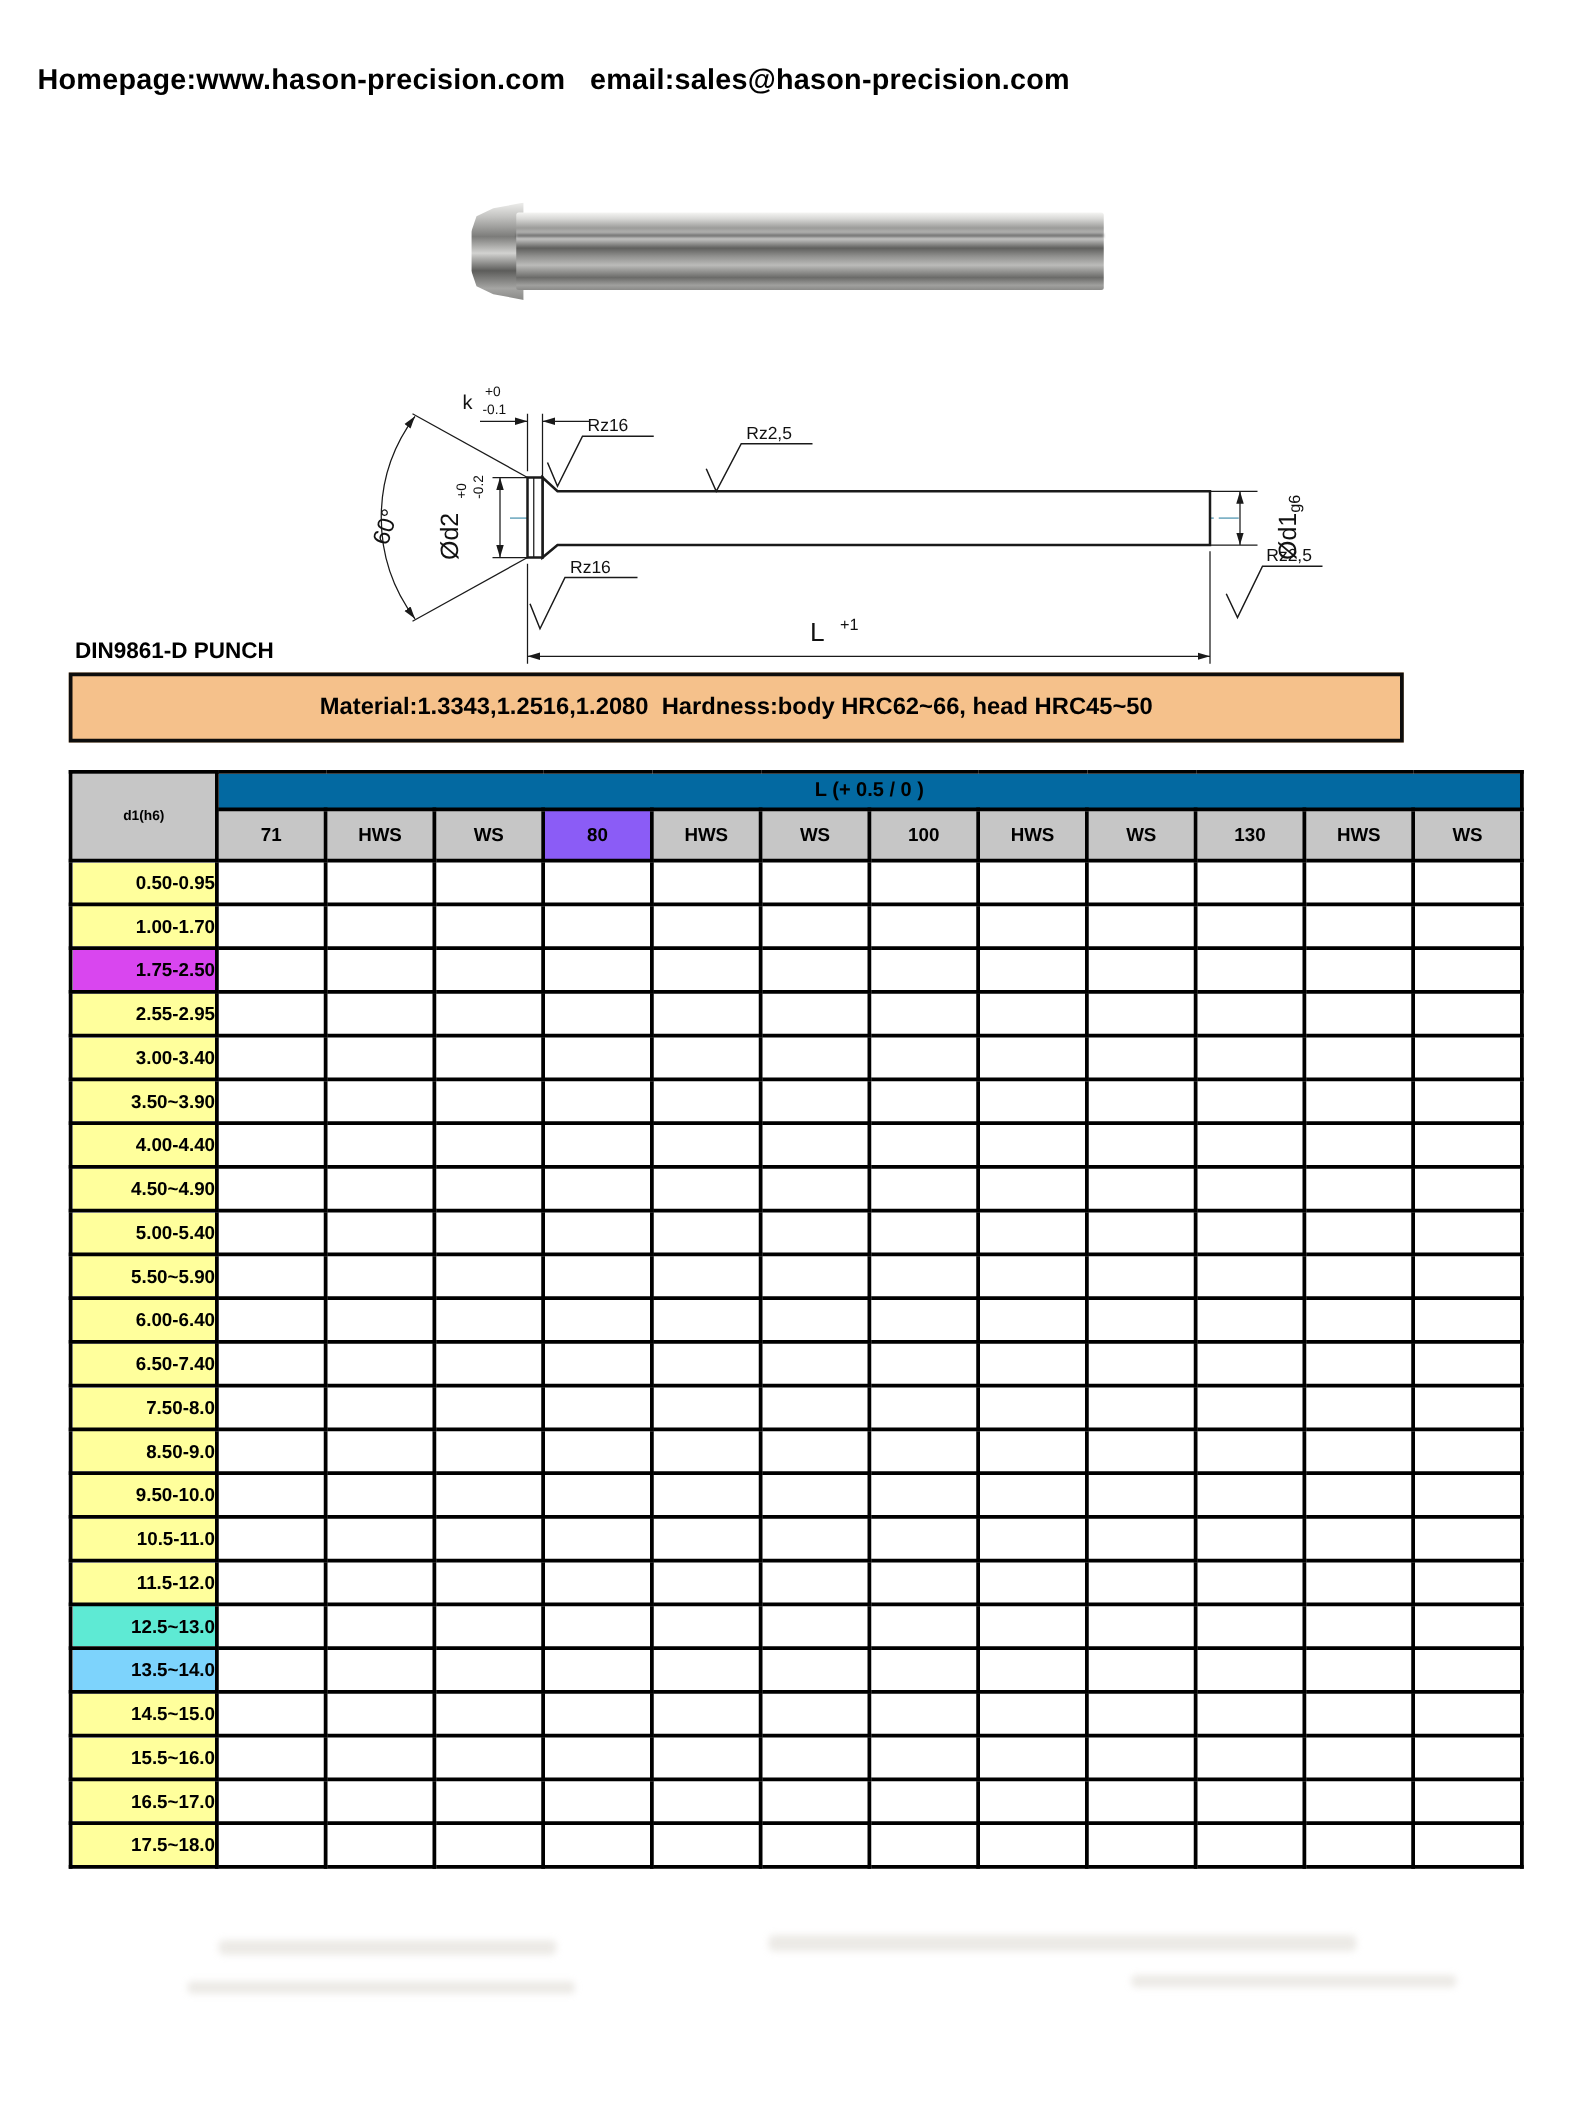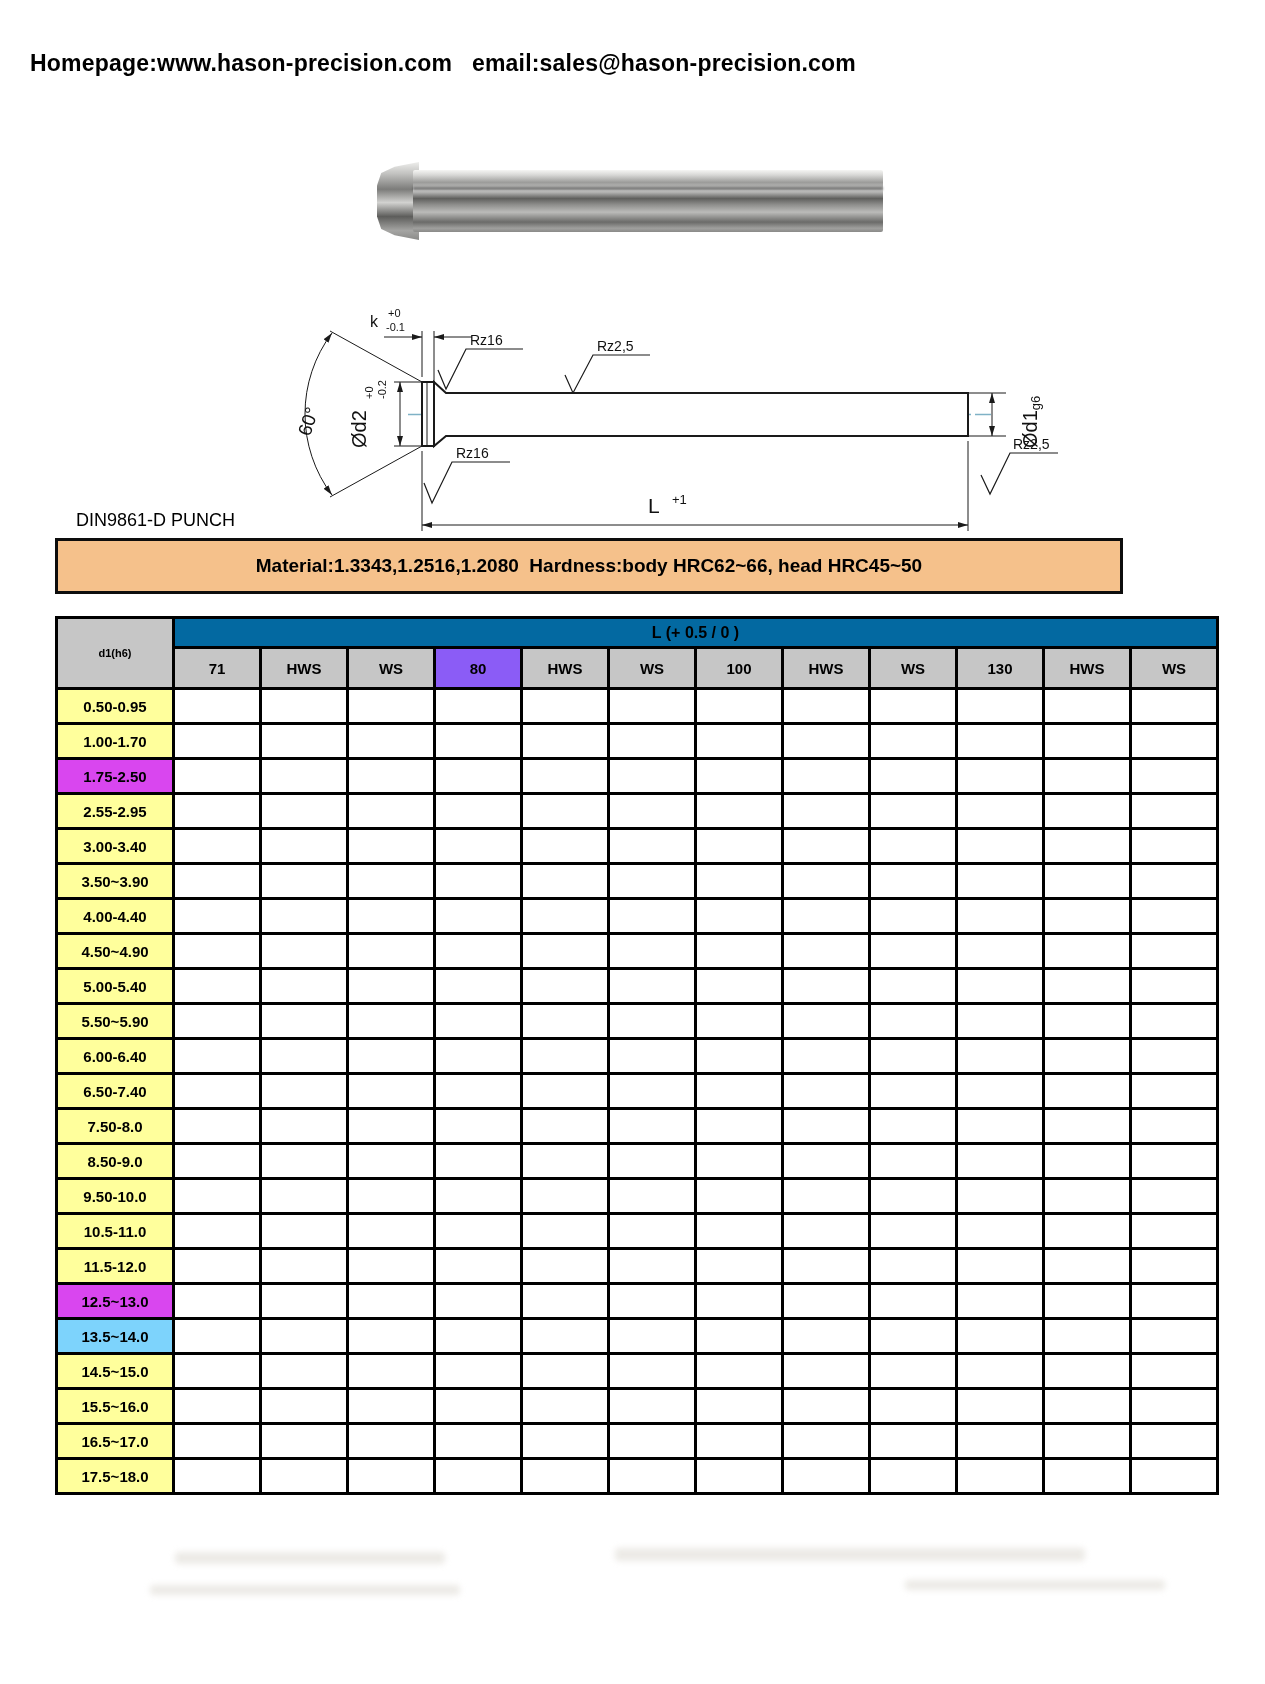--- a/index.html
+++ b/index.html
@@ -24,40 +24,40 @@
   }
   .punch-head{
     position:absolute;left:22px;top:16px;width:42px;height:78px;
     clip-path:polygon(0% 30%,10% 14%,42% 6%,100% 0%,100% 100%,42% 94%,10% 86%,0% 70%);
     background:linear-gradient(180deg,#eeeeec 0%,#c2c2c0 15%,#7c7c7a 35%,#d2d2d0 52%,
       #5d5d5b 70%,#a5a5a3 88%,#8a8a88 100%);
   }
   
   .drawing{position:absolute;left:280px;top:285px;width:780px;height:250px;}
   .drawing text{fill:#111;font-family:"Liberation Sans",sans-serif;}
-  .din-title{position:absolute;left:60px;top:510px;font-size:18px;font-weight:normal;margin-left:16px;}
+  .din-title{position:absolute;left:60px;top:510px;font-size:18px;font-weight:bold;}
   .material-banner{
     position:absolute;left:55px;top:538px;width:1062px;height:50px;
     border:3px solid #0d0d0d;display:flex;align-items:center;justify-content:center;
     font-size:19px;font-weight:bold;white-space:pre;
   }
   
   .spec-table{
     position:absolute;left:55px;top:616px;border-collapse:collapse;table-layout:fixed;
   }
   .spec-table th,.spec-table td{
     border:3px solid #000;text-align:center;vertical-align:middle;
     font-weight:bold;padding:0;overflow:hidden;
   }
   .spec-table th{font-size:15px;}
   th.group-header{height:27px;font-size:16px;}
   th.col-header{height:38px;width:84px;}
   th.diam-header{width:114px;font-size:11px;}
   .spec-table td{height:32px;}
-  td.row-label{font-size:15px;}
+  td.row-label{font-size:15px;text-align:right;}
   td.data-cell{background:#ffffff;}
   
   .smudge{position:absolute;background:rgba(185,178,165,.28);filter:blur(3px);border-radius:4px;}
 </style>
 </head>
 <body>
 
 <div class="contact-line">Homepage:www.hason-precision.com   email:sales@hason-precision.com</div>
 
 <div class="photo">
@@ -415,21 +415,21 @@
         <td class="data-cell"></td>
         <td class="data-cell"></td>
         <td class="data-cell"></td>
         <td class="data-cell"></td>
         <td class="data-cell"></td>
         <td class="data-cell"></td>
         <td class="data-cell"></td>
         <td class="data-cell"></td>
       </tr>
       <tr>
-        <td class="row-label" style="background: #d946ef;">12.5~13.0</td>
+        <td class="row-label" style="background: #5eead4;">12.5~13.0</td>
         <td class="data-cell"></td>
         <td class="data-cell"></td>
         <td class="data-cell"></td>
         <td class="data-cell"></td>
         <td class="data-cell"></td>
         <td class="data-cell"></td>
         <td class="data-cell"></td>
         <td class="data-cell"></td>
         <td class="data-cell"></td>
         <td class="data-cell"></td>

